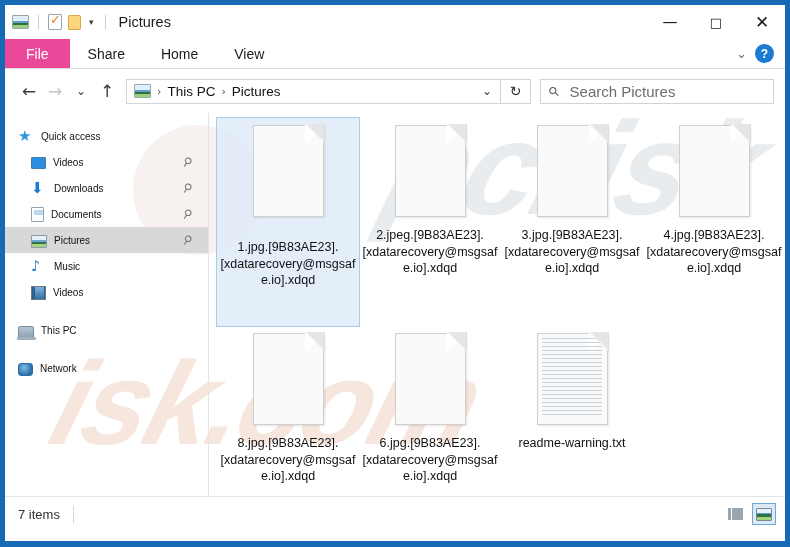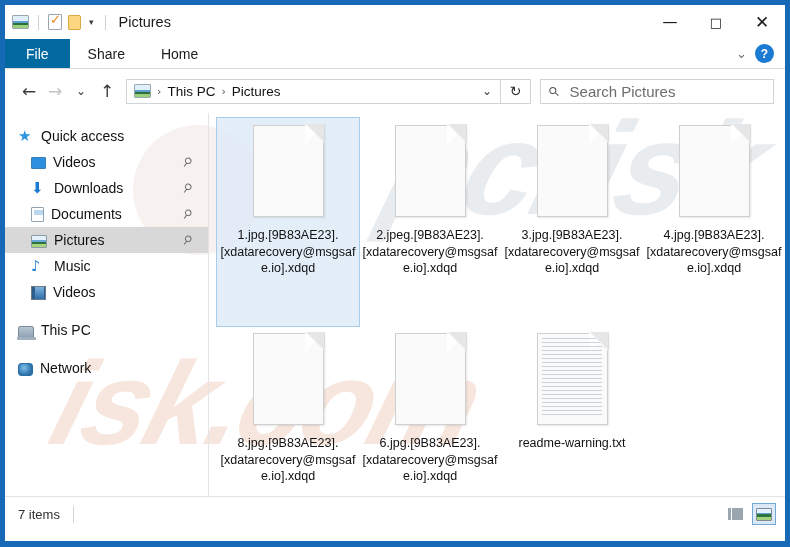--- a/index.html
+++ b/index.html
@@ -109,21 +109,21 @@
     height: 30px; background: #ffffff;
     display: flex; align-items: stretch;
     border-bottom: 1px solid #dcdcdc;
   }
   .tab {
     display: flex; align-items: center; justify-content: center;
     font-size: 14px; color: #1b1b1b;
     padding: 0 18px;
   }
   .tab.file {
-    background: #0369a1; color: #ffffff;
+    background: #ec4899; color: #ffffff;
     padding: 0 21px;
   }
   #ribbon-right { margin-left: auto; display: flex; align-items: center; gap: 8px; padding-right: 11px; }
   #ribbon-chev { font-size: 13px; color: #6b6b6b; font-family: "DejaVu Sans", sans-serif; }
   #help-btn {
     width: 19px; height: 19px; border-radius: 50%;
     background: #1b7ad1; color: #fff;
     font-size: 12px; font-weight: bold;
     display: flex; align-items: center; justify-content: center;
   }
@@ -178,21 +178,21 @@
     border-right: 1px solid #e4e4e4;
     padding-top: 10px;
     background: transparent;
   }
   .nav {
     height: 26px; display: flex; align-items: center;
     padding-left: 26px; position: relative;
   }
   .nav.root { padding-left: 13px; }
   .nav.sel { background: #d8d8d8; }
-  .nav-label { font-size: 14px; color: #111; margin-left: 7px; }
+  .nav-label { font-size: 10px; color: #111; margin-left: 7px; }
   .nav-ico { width: 16px; height: 16px; display: inline-block; position: relative; flex: none; }
   .pin {
     position: absolute; right: 16px; top: 50%;
     transform: translateY(-50%) rotate(35deg);
     font-size: 12px; color: #727272;
     font-family: "DejaVu Sans", sans-serif;
   }
   .gap { height: 12px; }
   
   .i-star { color: #2f96e0; font-size: 15px; line-height: 16px; font-family:"DejaVu Sans",sans-serif; }
@@ -244,20 +244,21 @@
   }
   .item {
     width: 142px; height: 208px;
     padding-top: 7px;
     display: flex; flex-direction: column; align-items: center;
     position: relative;
   }
   .item.selected {
     background: #dceaf7cc;
     outline: 1px solid #a8cdea;
+    gap: 12px;
   }
   .fileicon {
     width: 71px; height: 92px;
     position: relative;
     margin-bottom: 10px;
     flex: none;
   }
   .sheet {
     position: absolute; left: 0; top: 0;
     width: 71px; height: 92px;
@@ -353,20 +354,21 @@
       <div class="wc">—</div>
       <div class="wc sq">□</div>
       <div class="wc cl">✕</div>
     </div>
   </div>
 
   <div id="ribbon">
     <div class="tab file">File</div>
     <div class="tab">Share</div>
     <div class="tab">Home</div>
+    <div class="tab">View</div>
     <div id="ribbon-right">
       <span id="ribbon-chev">⌄</span>
       <span id="help-btn">?</span>
     </div>
   </div>
 
   <div id="addrbar">
     <div class="navbtn">←</div>
     <div class="navbtn dim">→</div>
     <div class="navbtn chev">⌄</div>

